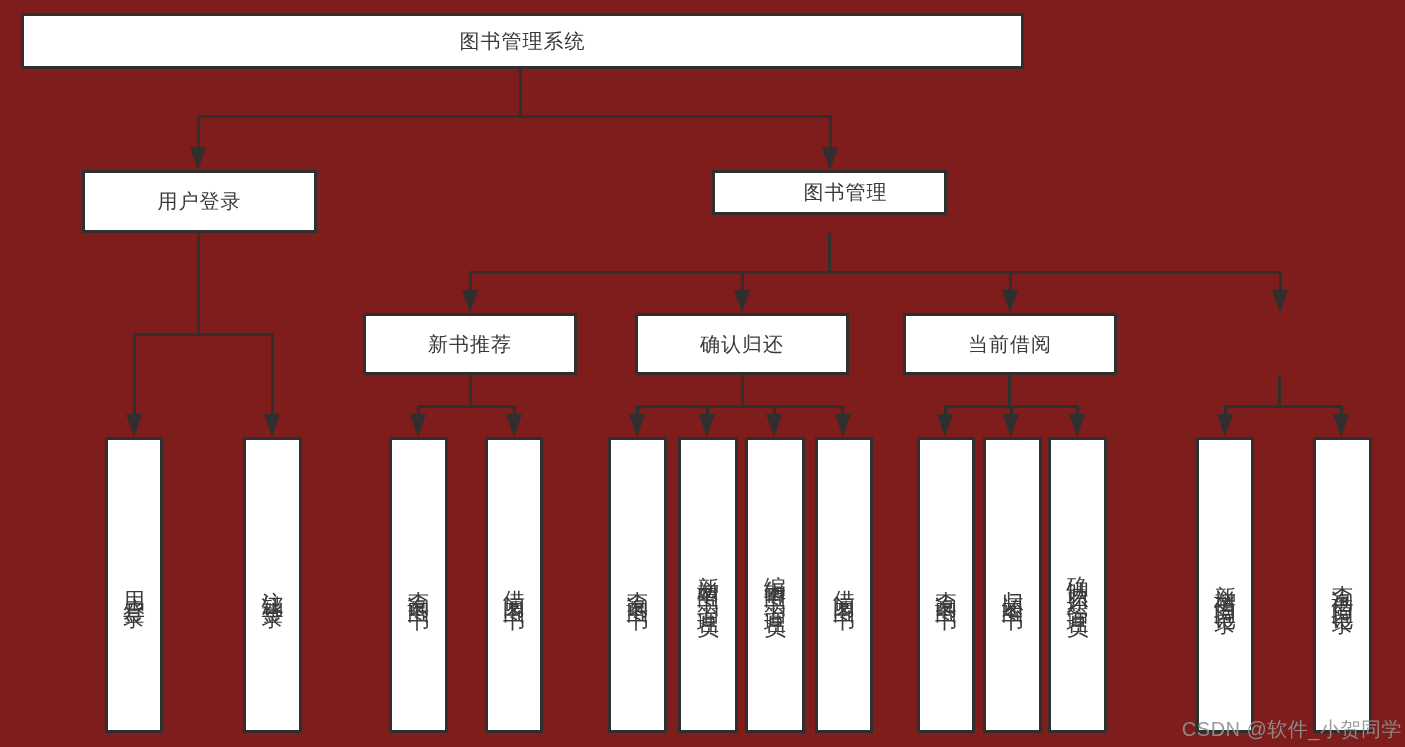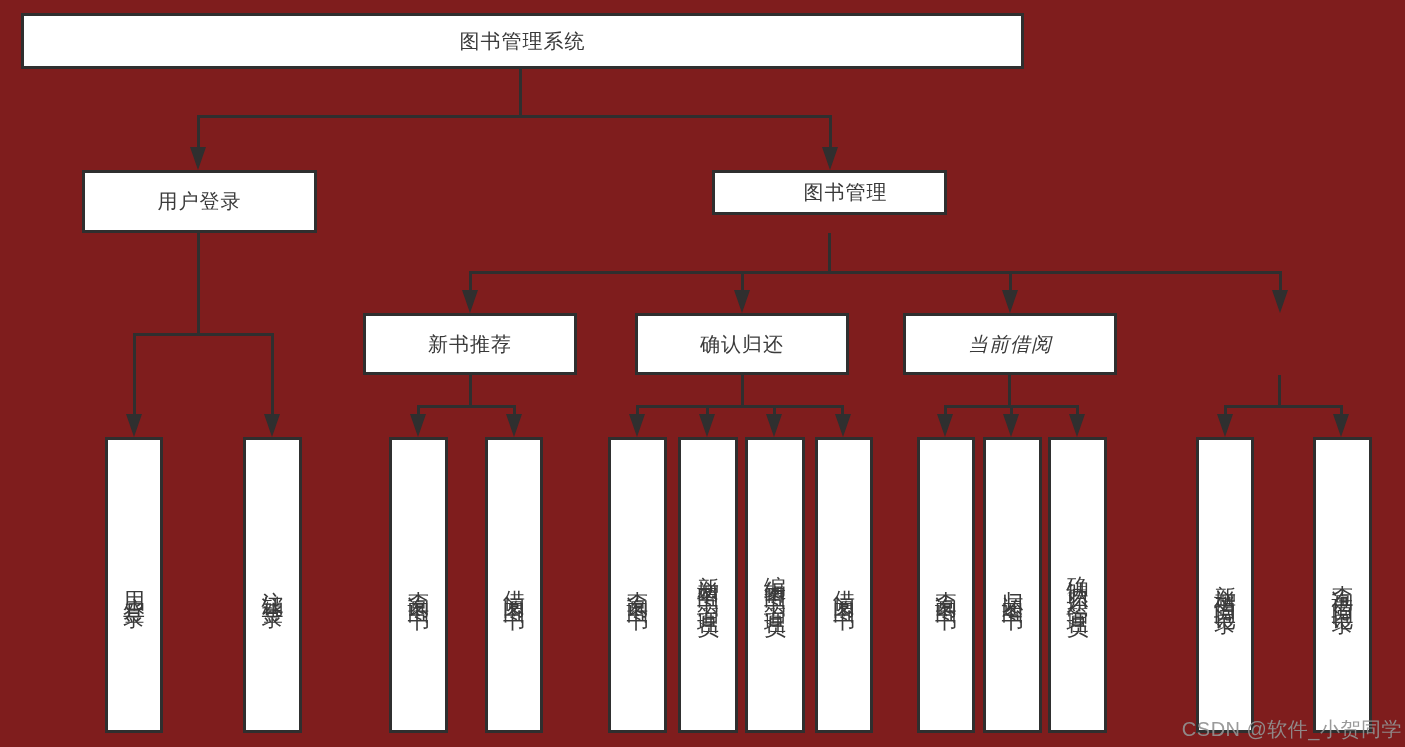--- a/index.html
+++ b/index.html
@@ -68,21 +68,21 @@
   <div class="arr" style="left:734px;top:290px;"></div>
   <div class="arr" style="left:1002px;top:290px;"></div>
   <div class="arr" style="left:1272px;top:290px;"></div>
 
   <div class="box" style="left:363px;top:313px;width:214px;height:62px;justify-content:center;">
     <span class="lbl">新书推荐</span>
   </div>
   <div class="box" style="left:635px;top:313px;width:214px;height:62px;">
     <span class="lbl">确认归还</span>
   </div>
-  <div class="box" style="left:903px;top:313px;width:214px;height:62px;font-style:italic;">
+  <div class="box" style="left:903px;top:313px;width:214px;height:62px;">
     <span class="lbl">当前借阅</span>
   </div>
 
   <div class="line" style="left:469px;top:375px;width:3px;height:33px;"></div>
   <div class="line" style="left:417px;top:405px;width:99px;height:3px;"></div>
   <div class="line" style="left:417px;top:405px;width:3px;height:14px;"></div>
   <div class="line" style="left:513px;top:405px;width:3px;height:14px;"></div>
   <div class="arr" style="left:410px;top:414px;"></div>
   <div class="arr" style="left:506px;top:414px;"></div>
 

